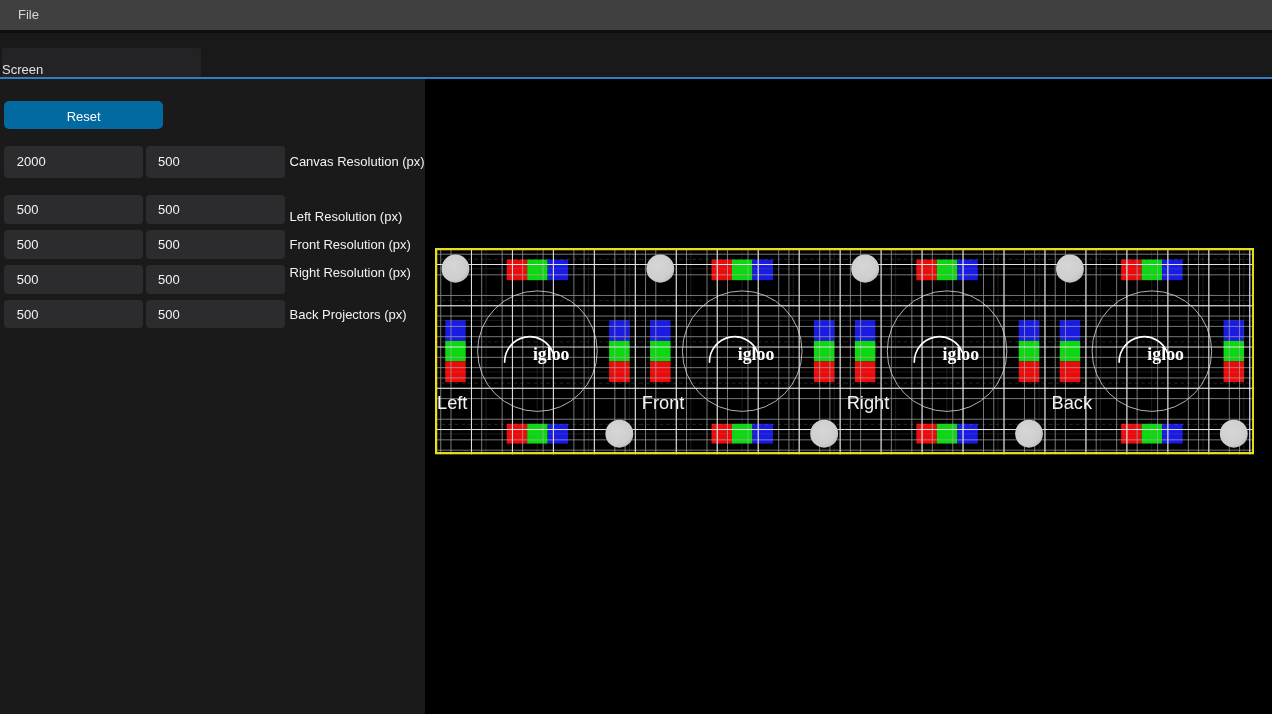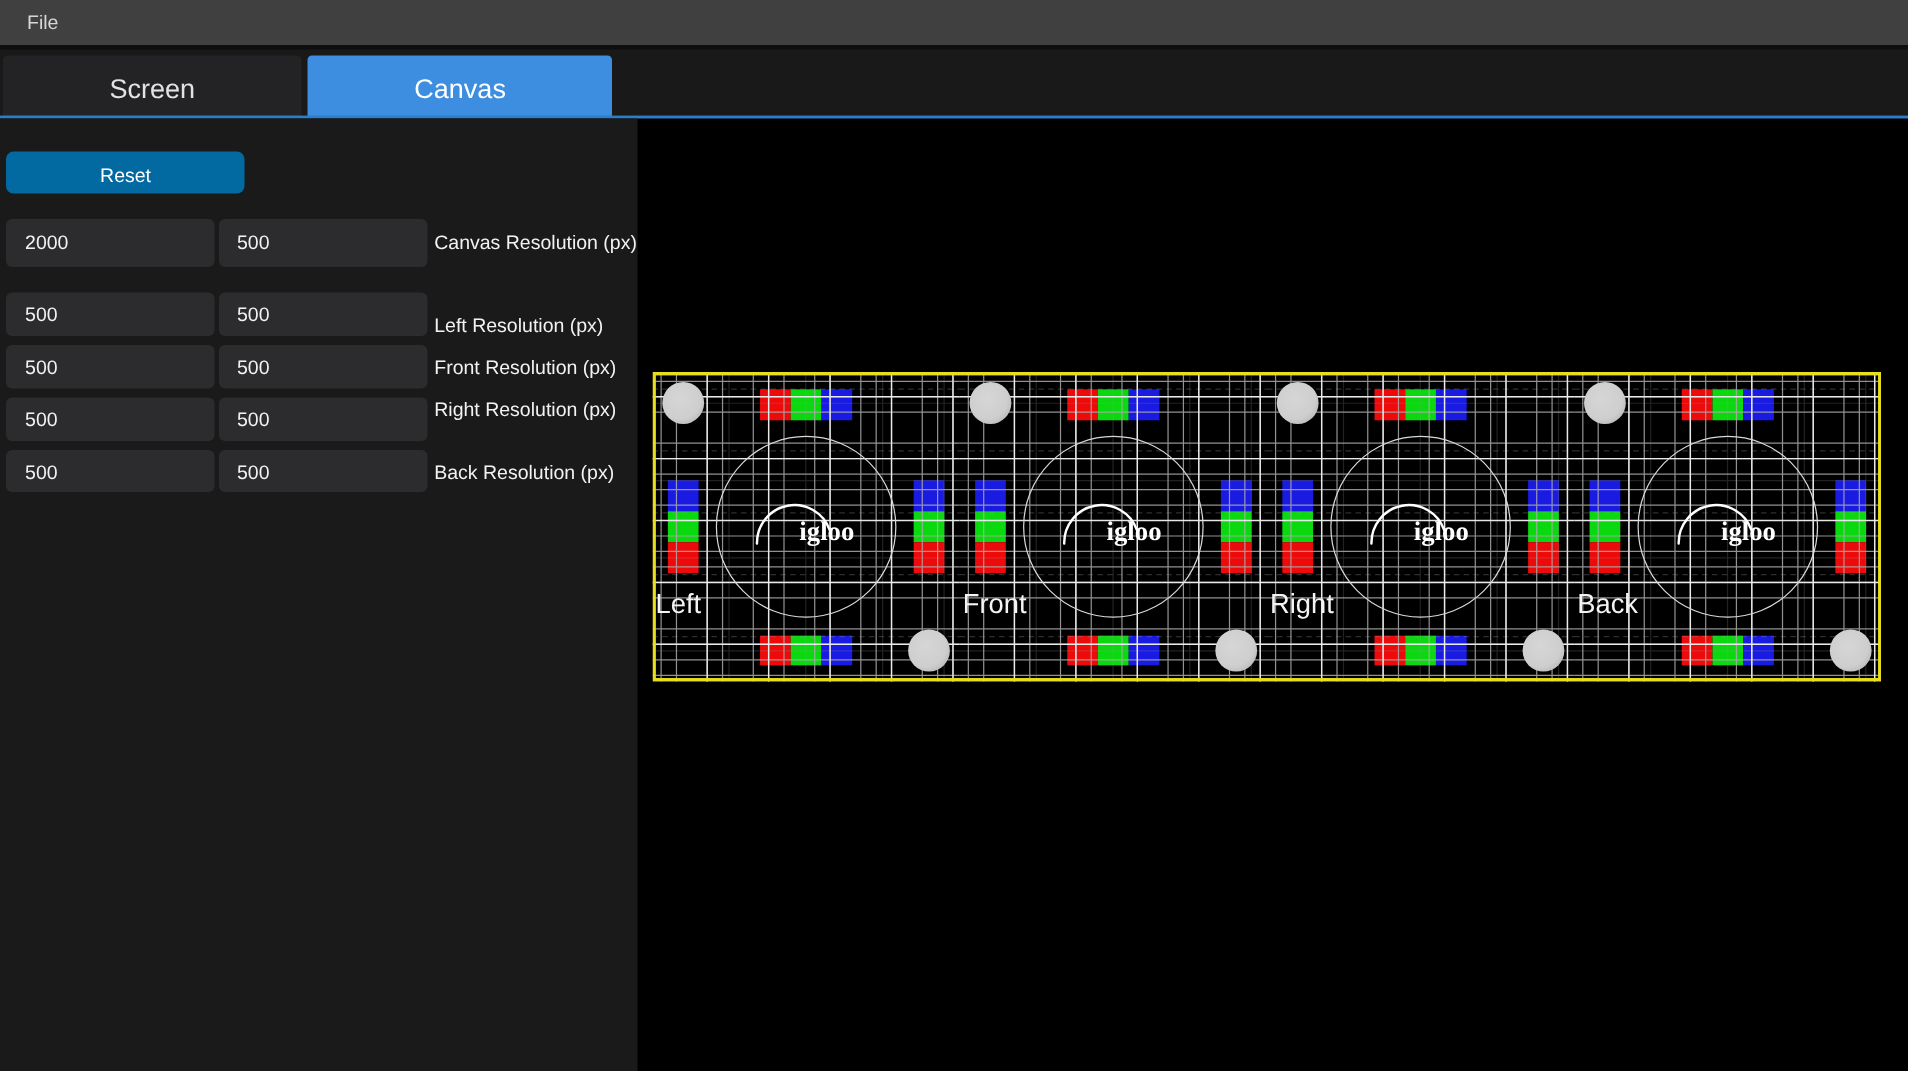--- a/index.html
+++ b/index.html
@@ -1,55 +1,54 @@
 <!DOCTYPE html>
 <html><head><meta charset="utf-8"><style>
 * { margin:0; padding:0; box-sizing:border-box; }
 html,body { width:1272px; height:714px; background:#000; overflow:hidden;
   font-family:"Liberation Sans", sans-serif; }
 #menubar { position:absolute; left:0; top:0; width:1272px; height:30px; background:#404040;
   color:#d6d6d6; font-size:13px; line-height:30px; }
 #menubar span { margin-left:18px; }
 #tabzone { position:absolute; left:0; top:30px; width:1272px; height:47px; background:#191919; }
 #tabzone::before { content:""; position:absolute; left:0; top:0; width:1272px; height:3px; background:#0e0e0e; }
-.tab { position:absolute; top:7px; height:41.3px; background:#232325; color:#e2e2e2;
-  font-size:18px; text-align:center; line-height:44px; border-radius:3px 3px 0 0; }
+.tab { position:absolute; top:18px; height:41.3px; background:#232325; color:#e2e2e2;
+  font-size:13px; text-align:left; line-height:44px; border-radius:3px 3px 0 0; }
 .tab.active { background:#3d8ee0; color:#fff; }
 #underline { position:absolute; left:0; top:77.1px; width:1272px; height:2px; background:#2d7dc8; }
 #panel { position:absolute; left:0; top:79.1px; width:425.3px; height:635px; background:#1a1a1a; }
 #reset { position:absolute; left:4.2px; top:100.9px; width:159px; height:28.3px; background:#0369a1;
   border-radius:5px; color:#fff; font-size:13px; text-align:center; line-height:31px; }
 .inp { position:absolute; background:#2c2c2e; border-radius:4px; color:#f2f2f2; font-size:13px;
   padding-left:12.5px; display:flex; align-items:center; }
 .lbl { position:absolute; color:#f2f2f2; font-size:13px; display:flex; align-items:center; white-space:nowrap; }
 </style></head>
 <body>
 <div id="menubar"><span>File</span></div>
 <div id="tabzone">
     <div class="tab" style="left:2px;width:199px">Screen</div>
-    <div class="tab active" style="left:205.2px;width:203.1px">Canvas</div>
   </div>
 <div id="underline"></div>
 <div id="panel"></div>
 <div id="reset">Reset</div>
 <div class="inp" style="left:4.2px;top:146.0px;width:138.5px;height:31.5px">2000</div>
 <div class="inp" style="left:145.5px;top:146.0px;width:139.9px;height:31.5px">500</div>
 <div class="lbl" style="left:289.5px;top:146.0px;height:31.5px">Canvas Resolution (px)</div>
 <div class="inp" style="left:4.2px;top:195.4px;width:138.5px;height:28.3px">500</div>
 <div class="inp" style="left:145.5px;top:195.4px;width:139.9px;height:28.3px">500</div>
 <div class="lbl" style="left:289.5px;top:202px;height:28.3px">Left Resolution (px)</div>
 <div class="inp" style="left:4.2px;top:230.3px;width:138.5px;height:28.3px">500</div>
 <div class="inp" style="left:145.5px;top:230.3px;width:139.9px;height:28.3px">500</div>
 <div class="lbl" style="left:289.5px;top:230.3px;height:28.3px">Front Resolution (px)</div>
 <div class="inp" style="left:4.2px;top:265.3px;width:138.5px;height:28.3px">500</div>
 <div class="inp" style="left:145.5px;top:265.3px;width:139.9px;height:28.3px">500</div>
 <div class="lbl" style="left:289.5px;top:258px;height:28.3px">Right Resolution (px)</div>
 <div class="inp" style="left:4.2px;top:300.2px;width:138.5px;height:28.3px">500</div>
 <div class="inp" style="left:145.5px;top:300.2px;width:139.9px;height:28.3px">500</div>
-<div class="lbl" style="left:289.5px;top:300.2px;height:28.3px">Back Resolution (px)</div>
+<div class="lbl" style="left:289.5px;top:300.2px;height:28.3px">Back Projectors (px)</div>
 <svg style="position:absolute;left:434.5px;top:248.3px;width:819.3px;height:206.3px" viewBox="0 0 2000 500" preserveAspectRatio="none">
 <defs>
 <radialGradient id="gcg" cx="42%" cy="40%" r="65%">
 <stop offset="0%" stop-color="#d6d6d6"></stop>
         <stop offset="75%" stop-color="#cecece"></stop>
         <stop offset="100%" stop-color="#bbbbbb"></stop>
 </radialGradient>
 <g id="sec">
         <rect x="175" y="28" width="50" height="50" fill="#ec0a0a"></rect>
         <rect x="225" y="28" width="50" height="50" fill="#0bd90f"></rect>

